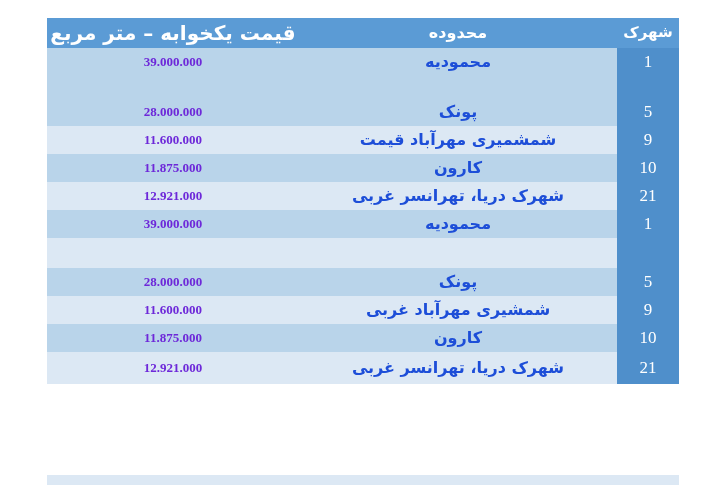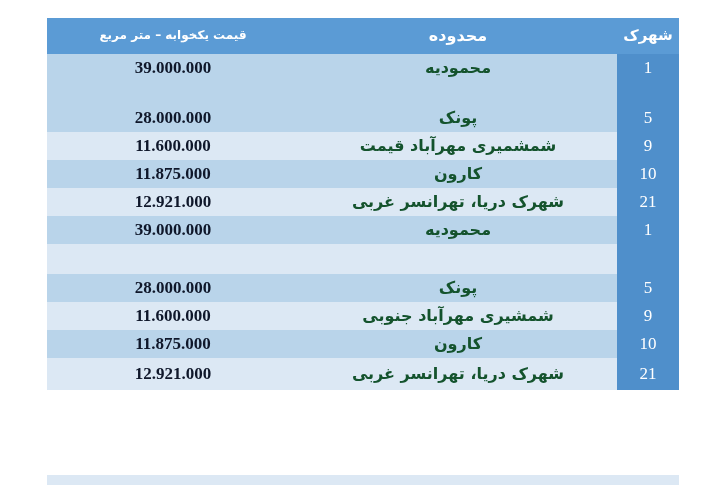--- a/index.html
+++ b/index.html
@@ -56,47 +56,47 @@
   .hdr-area {
     background: #5b9bd5;
     color: #ffffff;
     font-size: 16px;
     font-weight: bold;
     height: 30px;
   }
   .hdr-price {
     background: #5b9bd5;
     color: #ffffff;
-    font-size: 12px;
-    font-weight: bold;
-    height: 36px;
+    font-size: 20px;
+    font-weight: bold;
+    height: 30px;
     direction: rtl;
   }
 
   
   td.region {
     background: #4f8fcb;
     color: #ffffff;
     font-size: 17px;
     font-weight: normal;
     font-family: "Liberation Serif", "DejaVu Serif", serif;
   }
   td.region.blank {
     background: #4f8fcb;
   }
 
   
   td.area {
-    color: #14532d;
+    color: #1d4ed8;
     font-size: 16px;
     font-weight: bold;
   }
   td.price {
-    color: #0f172a;
-    font-size: 17px;
+    color: #6d28d9;
+    font-size: 13px;
     font-weight: bold;
     font-family: "Liberation Serif", "DejaVu Serif", serif;
     direction: ltr;
   }
 
   
   tr.band-a td.area, tr.band-a td.price { background: #b9d4ea; }
   tr.band-b td.area, tr.band-b td.price { background: #dce8f4; }
 
   tr.data-row { height: 28px; }
@@ -181,21 +181,21 @@
         </tr>
 
         <tr class="data-row band-a">
           <td class="region">5</td>
           <td class="area">پونک</td>
           <td class="price">28.000.000</td>
         </tr>
 
         <tr class="data-row band-b">
           <td class="region">9</td>
-          <td class="area">شمشیری مهرآباد جنوبی</td>
+          <td class="area">شمشیری مهرآباد غربی</td>
           <td class="price">11.600.000</td>
         </tr>
 
         <tr class="data-row band-a">
           <td class="region">10</td>
           <td class="area">کارون</td>
           <td class="price">11.875.000</td>
         </tr>
 
         <tr class="data-row band-b" style="height:32px">

